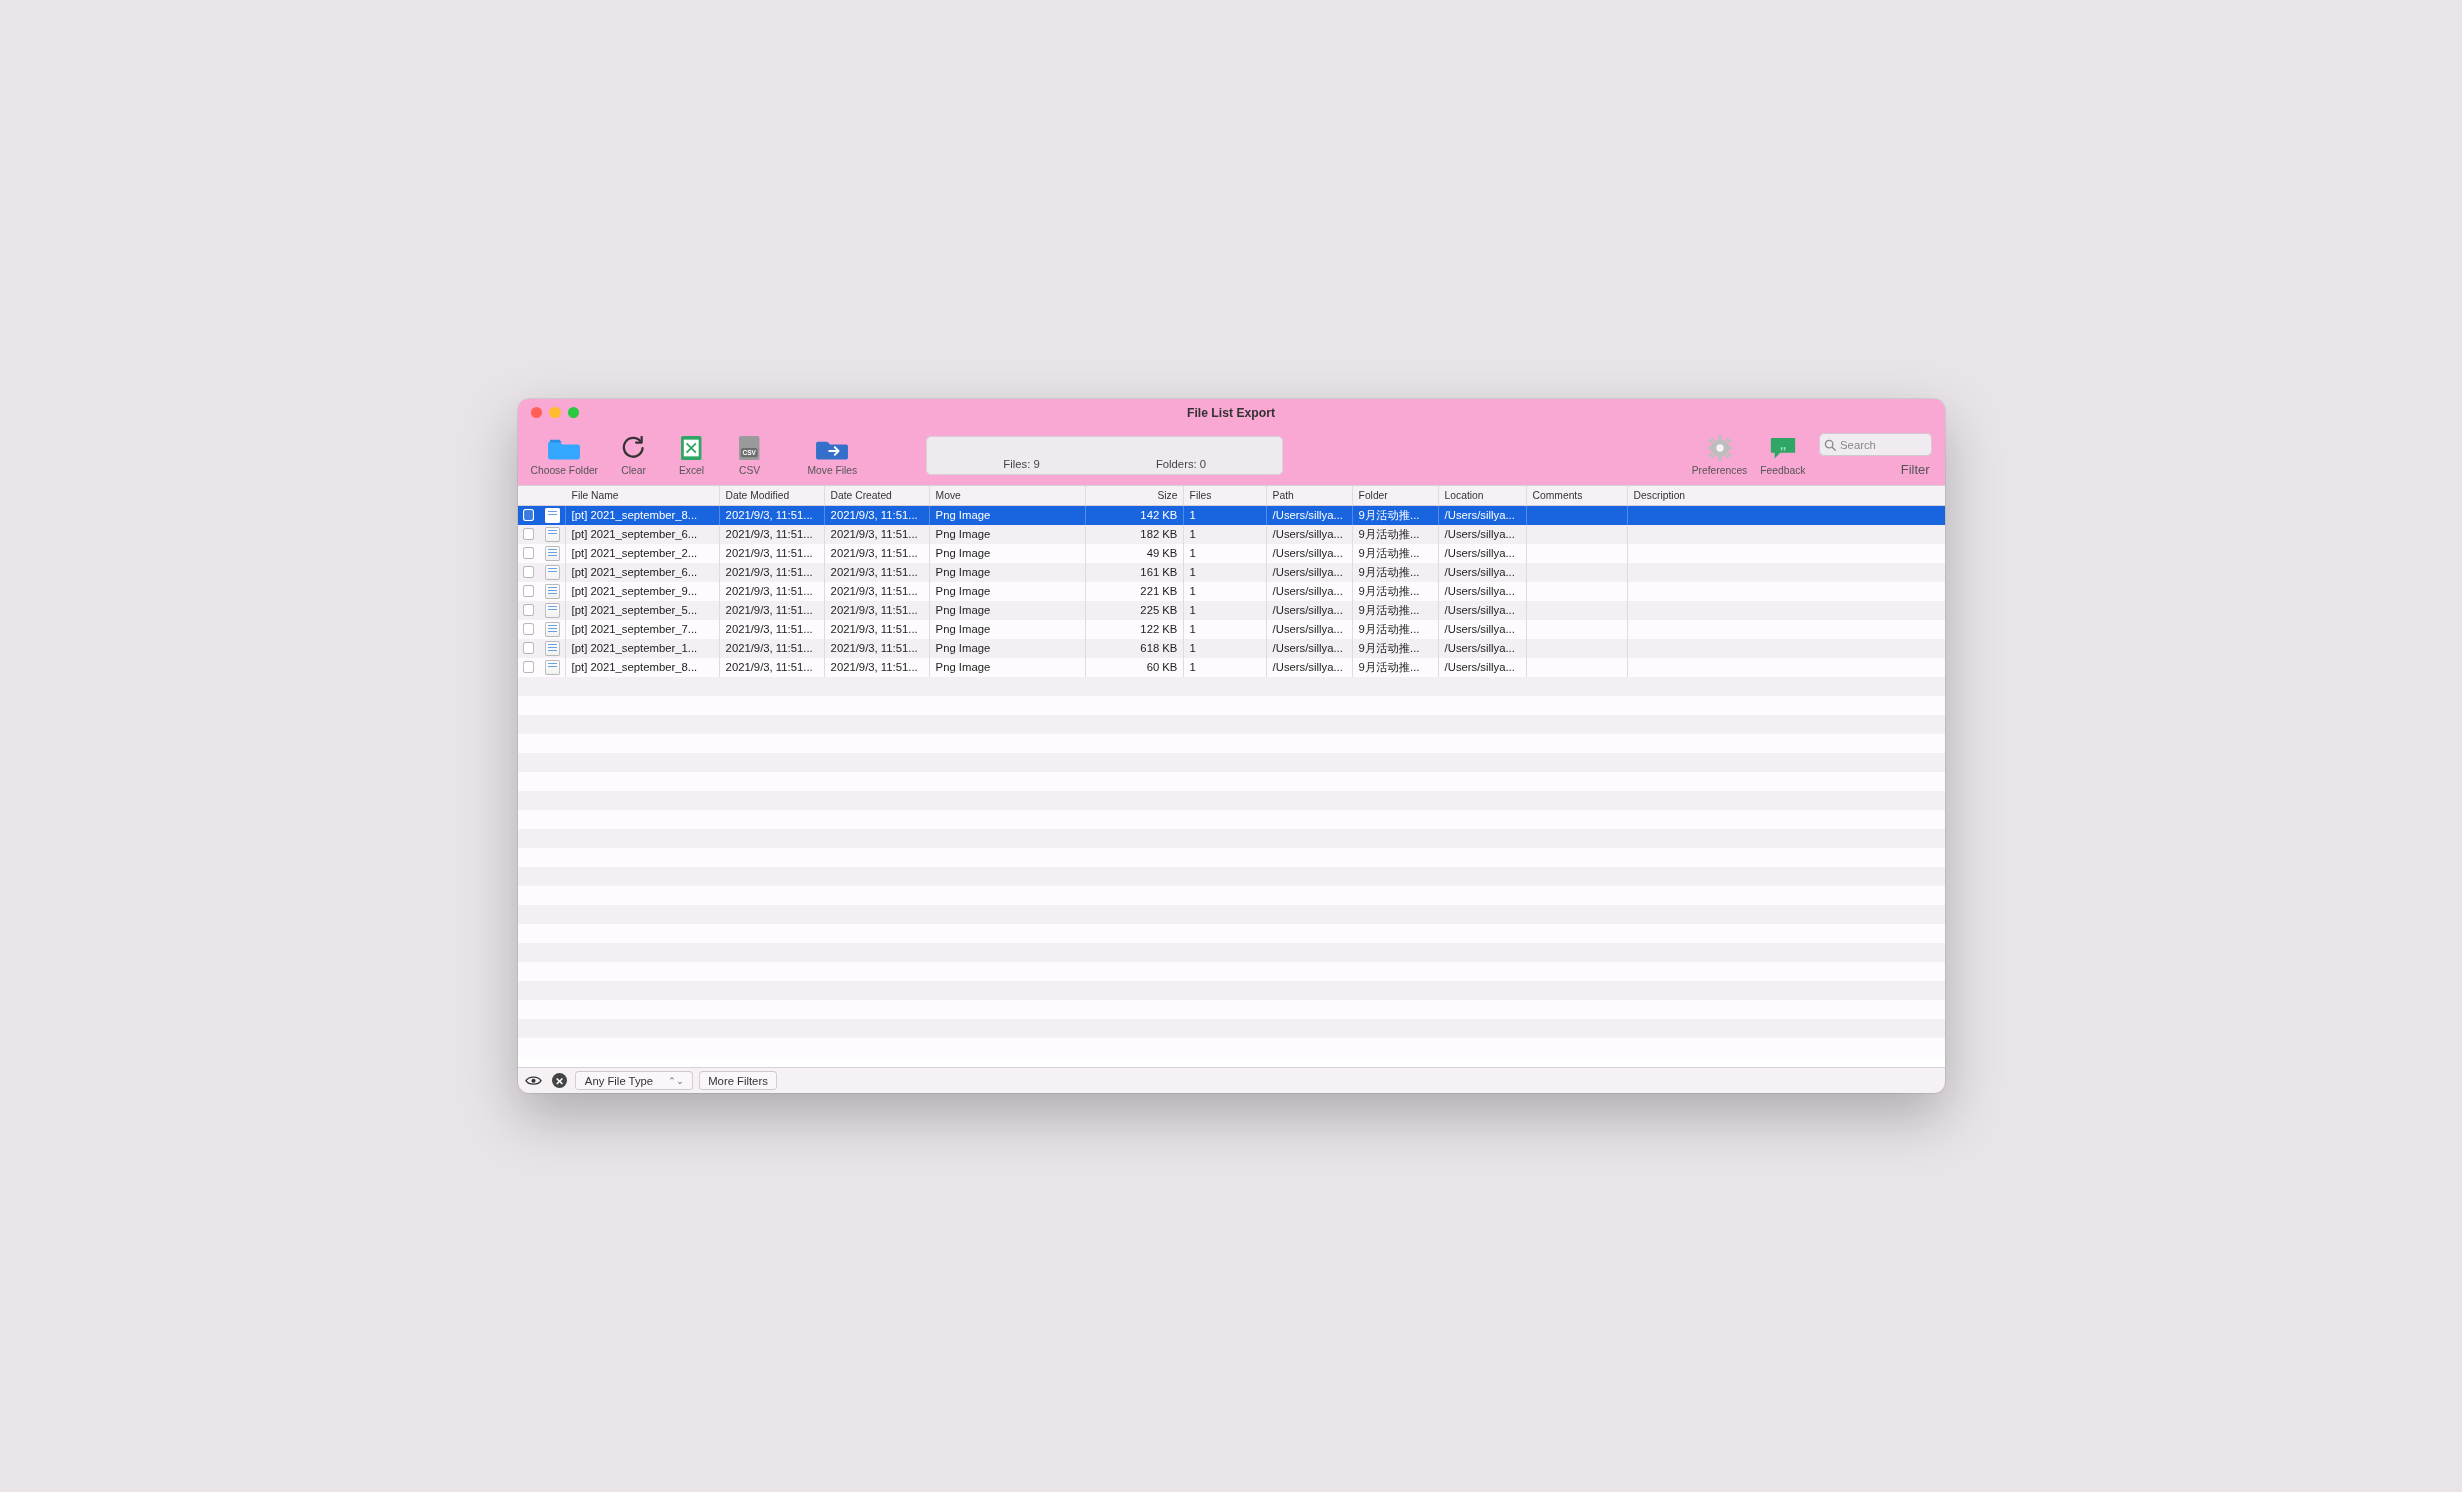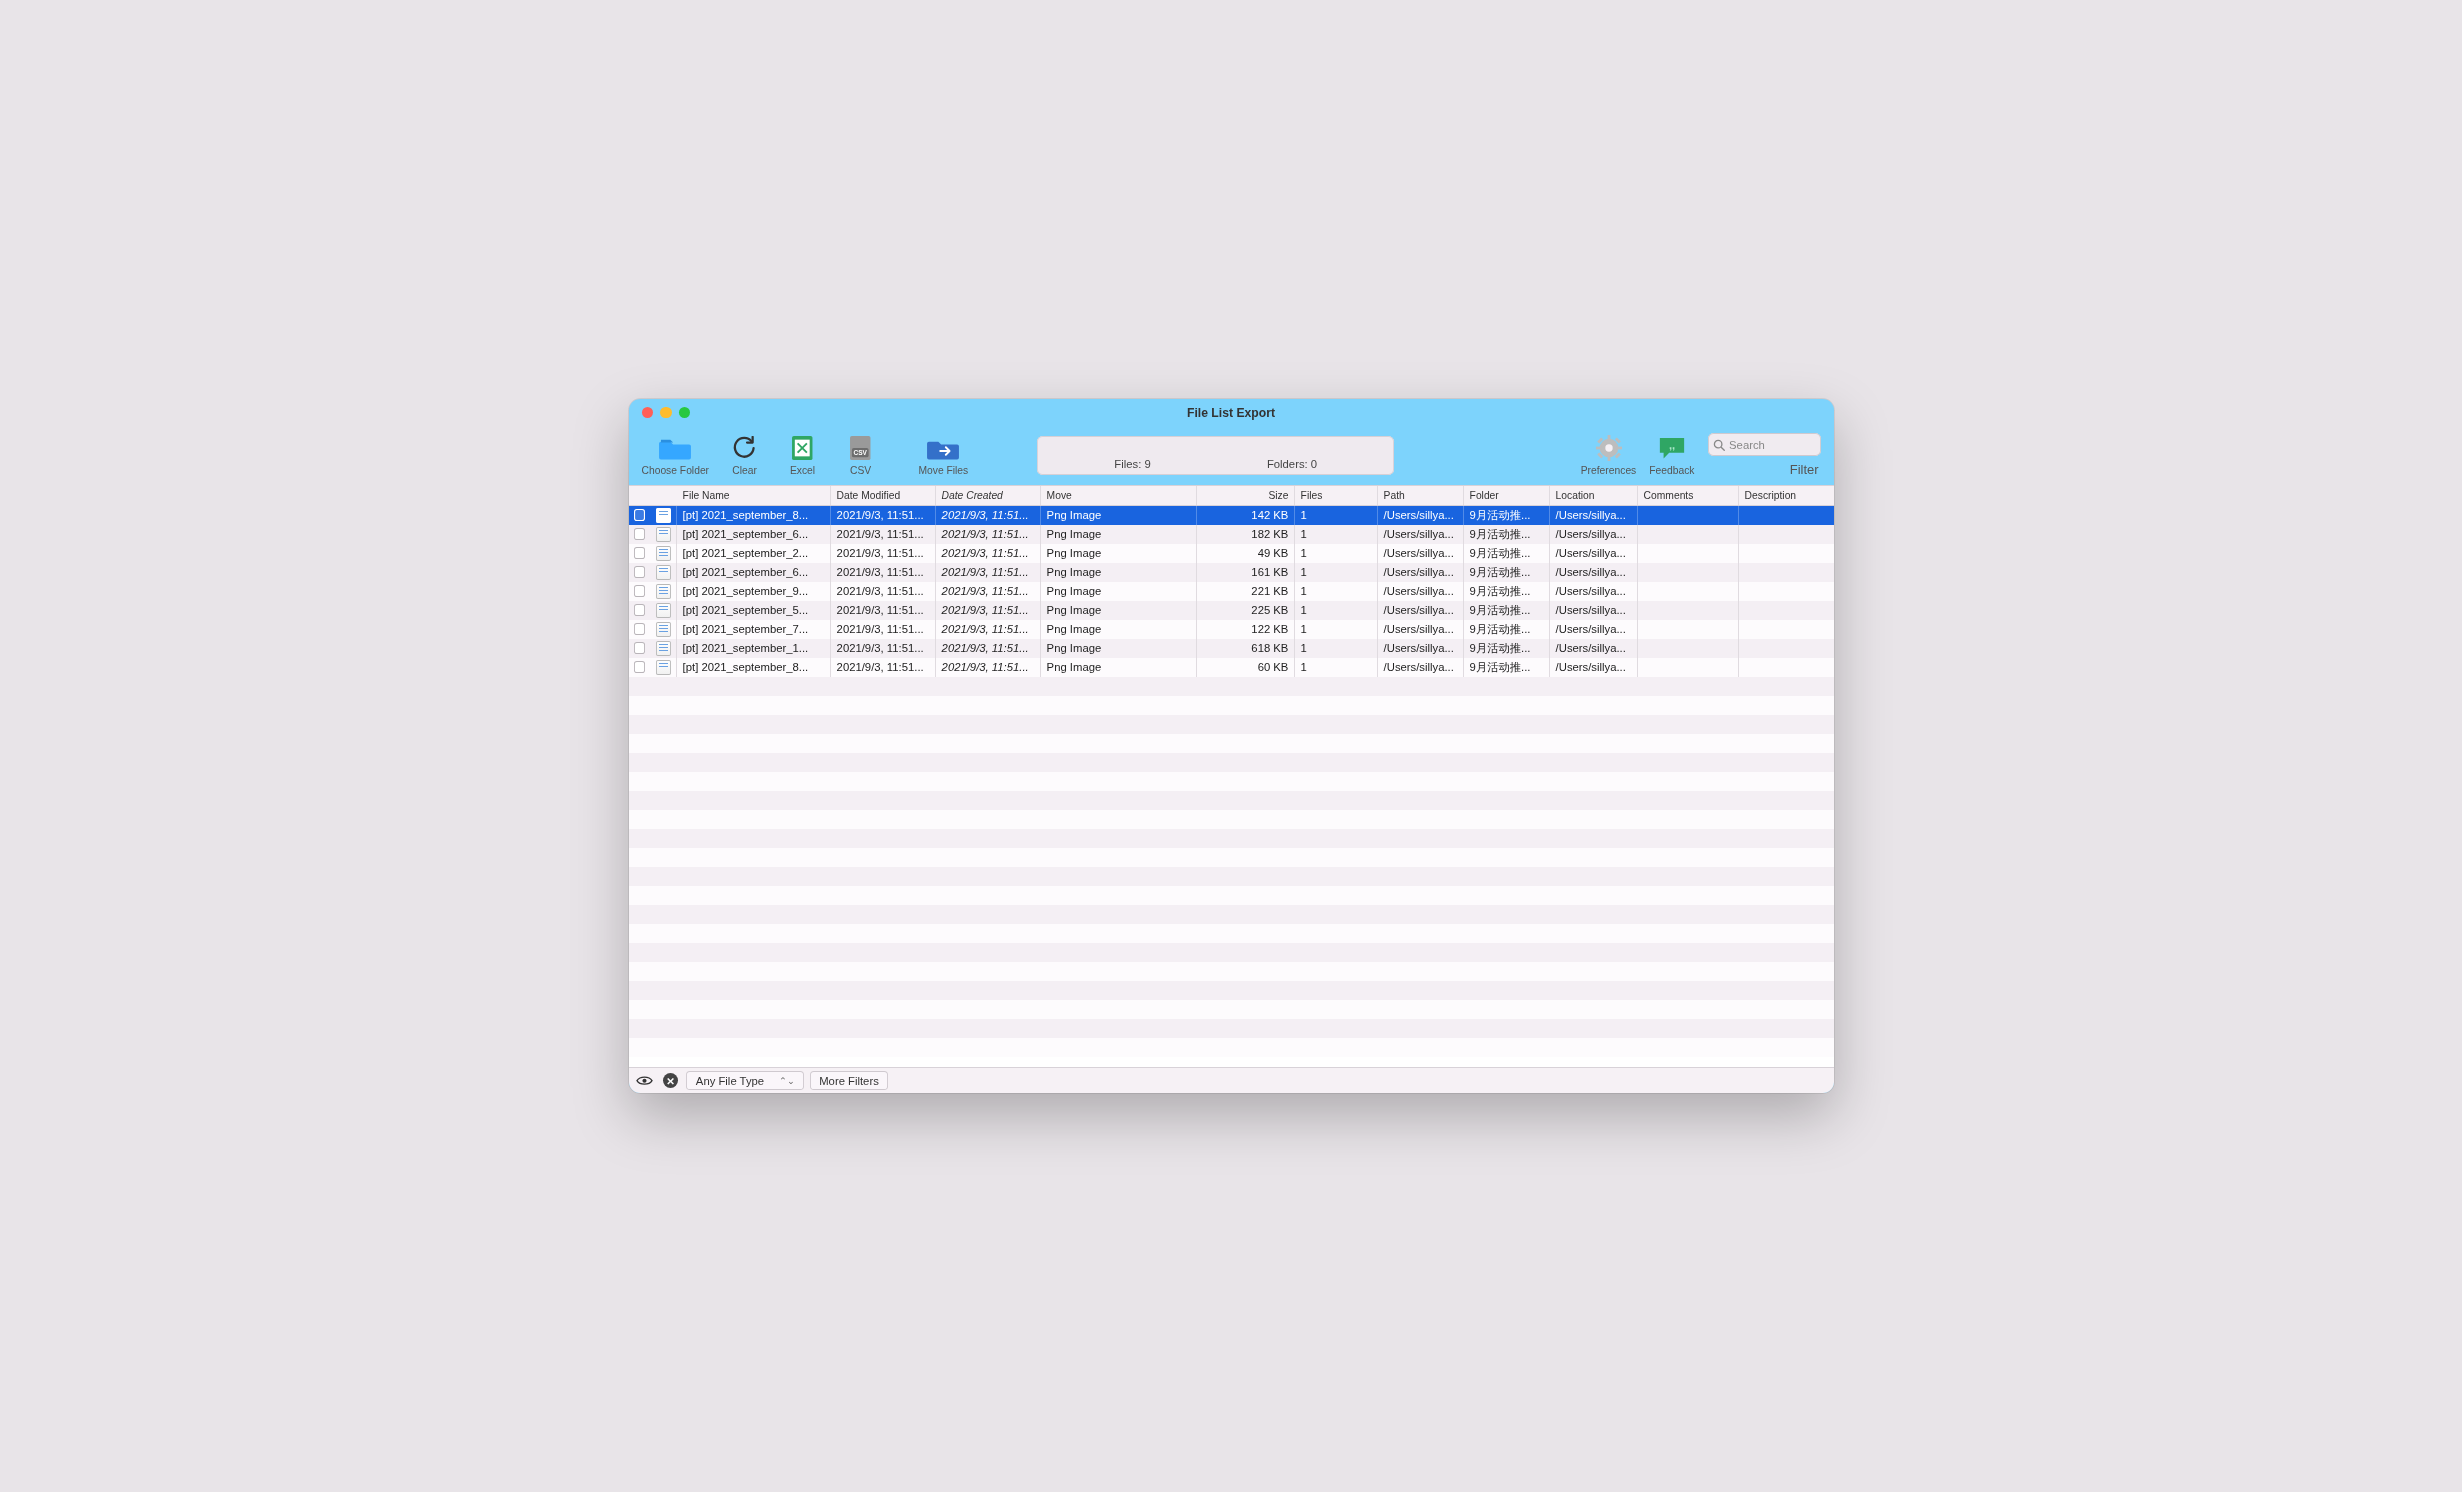--- a/index.html
+++ b/index.html
@@ -3,23 +3,23 @@
 <meta charset="utf-8">
 <style>
   * { box-sizing: border-box; margin: 0; padding: 0; }
   html, body {
     width: 100%; height: 100%;
     font-family: -apple-system, "Helvetica Neue", Arial, sans-serif;
     background: #e8e4e8;
     display:flex; align-items:center; justify-content:center;
   }
   .window {
-    width: 1205px;
+    width: 1427px;
     height: 694px;
-    background: #7dd3fc;
+    background: #f9a8d4;
     border-radius: 11.3px;
     box-shadow: 0 22.5px 56px rgba(0,0,0,.25), 0 0 0 0.9px rgba(0,0,0,.08);
     display:flex; flex-direction:column;
     overflow:hidden;
   }
   
   .titlebar {
     height: 26px;
     display:flex; align-items:center; justify-content:center;
     position:relative;
@@ -84,21 +84,21 @@
     display:flex; align-items:center;
     padding:0 5.6px;
     overflow:hidden; white-space:nowrap; text-overflow:ellipsis;
     border-right:0.9px solid #e0dbe0;
   }
   .th { font-weight:400; }
   .col-check{flex:0 0 22.5px; justify-content:center; border-right:none;}
   .col-icon{flex:0 0 26px; justify-content:center; padding:0;}
   .col-name{flex:0 0 154px;}
   .col-mod {flex:0 0 105px;}
-  .col-cre {flex:0 0 105px;font-style:italic;}
+  .col-cre {flex:0 0 105px;}
   .col-kind{flex:0 0 156px;}
   .col-size{flex:0 0 98px; justify-content:flex-end;}
   .col-files{flex:0 0 83px;}
   .col-path{flex:0 0 86px;}
   .col-folder{flex:0 0 86px;}
   .col-loc{flex:0 0 88px;}
   .col-comm{flex:0 0 101px;text-align:center;}
   .col-desc{flex:1; border-right:none;}
   .thead .col-check, .thead .col-icon { border-right:0.9px solid transparent;}
 

